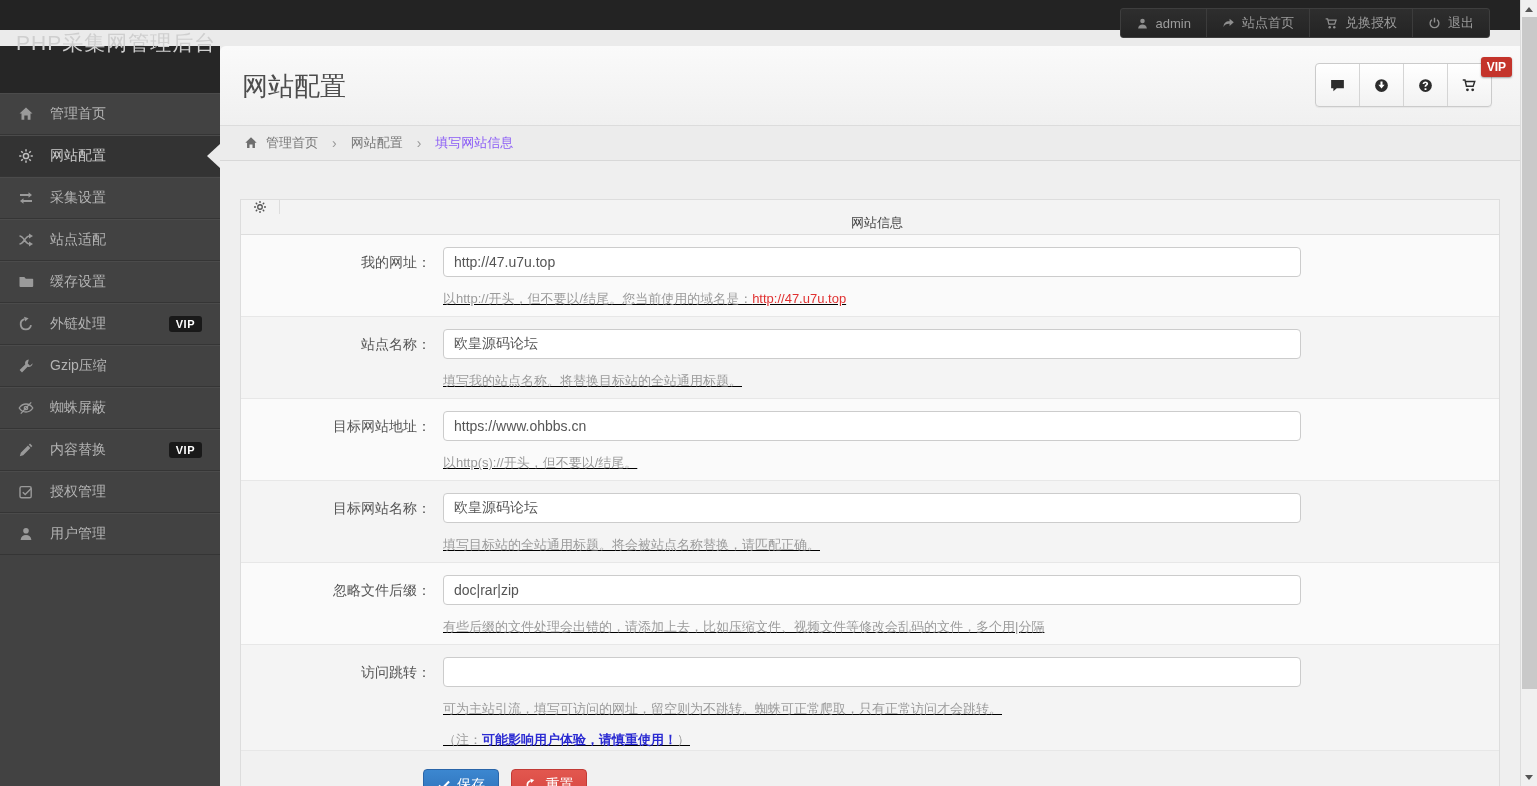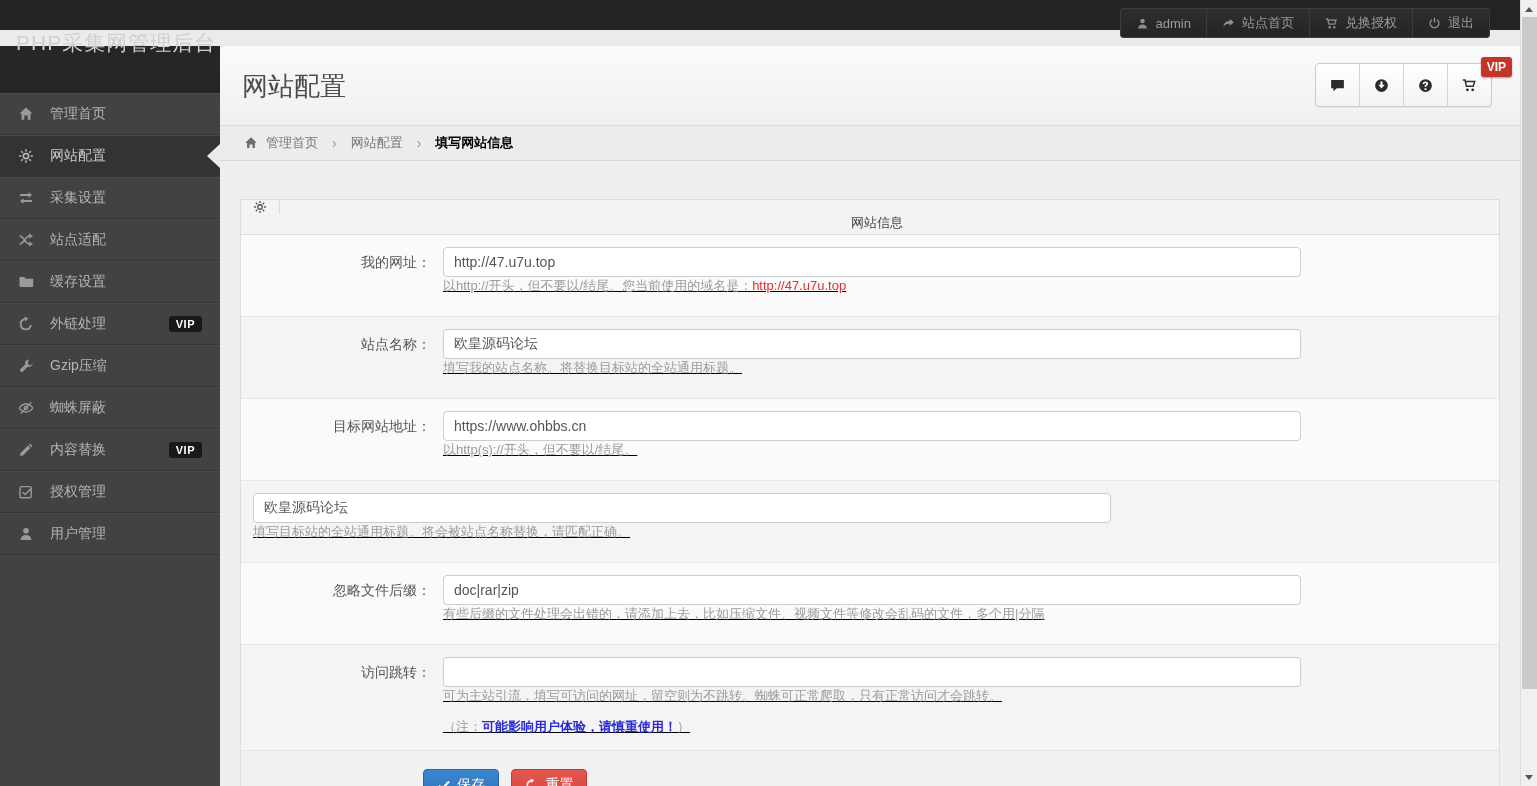--- a/index.html
+++ b/index.html
@@ -40,39 +40,39 @@
   .tool-btn{width:43px;height:42px;display:flex;align-items:center;justify-content:center;color:#2c2c2c;
          border-left:1px solid #d5d5d5;cursor:pointer;}
   .tool-btn:first-child{border-left:none;}
   .vip-badge{position:absolute;right:8px;top:11px;background:#c4342b;color:#fff;font-weight:bold;font-size:12px;
          padding:3px 6px;border-radius:3px;box-shadow:0 1px 2px rgba(0,0,0,.35);z-index:3;}
 
   .breadcrumb{height:36px;box-sizing:border-box;background:#ececec;border-top:1px solid #dcdcdc;border-bottom:1px solid #d8d8d8;
          display:flex;align-items:center;padding-left:24px;font-size:13px;color:#777;}
   .crumb{margin-right:14px;cursor:pointer;display:flex;align-items:center;gap:8px;}
   .crumb .icon{color:#6e6e6e;}
-  .crumb.current{color:#000000;font-weight:bold;cursor:default;}
+  .crumb.current{color:#8b5cf6;font-weight:normal;cursor:default;}
   .crumb-sep{margin-right:14px;color:#999;font-size:14px;}
 
   .main{position:relative;height:625px;background:#efefef;}
   .panel{margin:38px 0 0 20px;width:1260px;box-sizing:border-box;border:1px solid #ddd;background:#fafafa;}
   .panel-header{height:35px;box-sizing:border-box;display:flex;align-items:center;background:#f3f3f3;border-bottom:1px solid #ddd;flex-direction:column;}
   .panel-icon{width:38px;align-self:stretch;display:flex;align-items:center;justify-content:center;
          border-right:1px solid #ddd;color:#555;}
   .panel-title{padding-left:14px;font-size:13px;color:#444;}
 
   .form-row{display:flex;box-sizing:border-box;min-height:82px;padding-top:12px;border-bottom:1px solid #e7e7e7;}
   .form-row.odd{background:#fafafa;justify-content:space-between;}
   .form-row.even{background:#f4f4f4;}
   .form-row.tall{min-height:106px;}
   .row-label{flex:none;width:190px;text-align:right;font-size:14px;color:#555;line-height:30px;}
   .row-field{margin-left:12px;flex:1;text-decoration:underline;}
   .text-input{width:858px;height:30px;box-sizing:border-box;border:1px solid #ccc;border-radius:4px;padding:0 10px;
          font-size:14px;color:#555;background:#fff;font-family:inherit;outline:none;}
-  .hint{margin-top:0;font-size:13px;color:#9b9b9b;line-height:1.45;}
+  .hint{margin-top:13px;font-size:13px;color:#9b9b9b;line-height:1.45;}
   .hint .red{color:#e03131;}
   .hint .link{color:#2b2bd2;font-weight:bold;cursor:pointer;}
   .note{margin-top:12px;}
 
   .form-footer{background:#f1f1f1;padding:18px 0 40px 182px;}
   .btn{display:inline-flex;align-items:center;gap:6px;height:32px;padding:0 13px;border-radius:4px;color:#fff;
          font-size:14px;cursor:pointer;box-sizing:border-box;font-family:inherit;}
   .btn .icon{color:#fff;}
   .btn-save{background:linear-gradient(#3c87d0,#2d6fb7);border:1px solid #2a65a8;}
   .btn-reset{background:linear-gradient(#e2574f,#d64540);border:1px solid #c23b36;margin-left:8px;}
@@ -321,20 +321,21 @@
             </div>
             <div class="form-row even">
               <div class="row-label">站点名称：</div>
               <div class="row-field"><input class="text-input" type="text" value="欧皇源码论坛" style=""><div class="hint"><span>填写我的站点名称。将替换目标站的全站通用标题。</span></div></div>
             </div>
             <div class="form-row odd">
               <div class="row-label">目标网站地址：</div>
               <div class="row-field"><input class="text-input" type="text" value="https://www.ohbbs.cn" style=""><div class="hint"><span>以http(s)://开头，但不要以/结尾。</span></div></div>
             </div>
             <div class="form-row even">
+              <div class="row-label">目标网站名称：</div>
               <div class="row-field"><input class="text-input" type="text" value="欧皇源码论坛" style=""><div class="hint"><span>填写目标站的全站通用标题。将会被站点名称替换，请匹配正确。</span></div></div>
             </div>
             <div class="form-row odd">
               <div class="row-label">忽略文件后缀：</div>
               <div class="row-field"><input class="text-input" type="text" value="doc|rar|zip" style=""><div class="hint"><span>有些后缀的文件处理会出错的，请添加上去，比如压缩文件、视频文件等修改会乱码的文件，多个用|分隔</span></div></div>
             </div>
             <div class="form-row even tall">
               <div class="row-label">访问跳转：</div>
               <div class="row-field"><input class="text-input" type="text" value="" style=""><div class="hint"><span>可为主站引流，填写可访问的网址，留空则为不跳转。蜘蛛可正常爬取，只有正常访问才会跳转。</span></div><div class="hint note"><span>（注：</span><span class="link">可能影响用户体验，请慎重使用！</span><span>）</span></div></div>
             </div>

